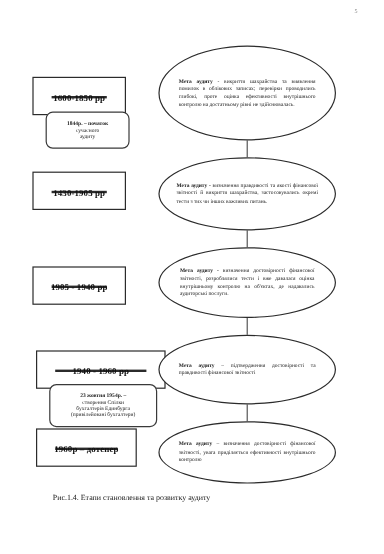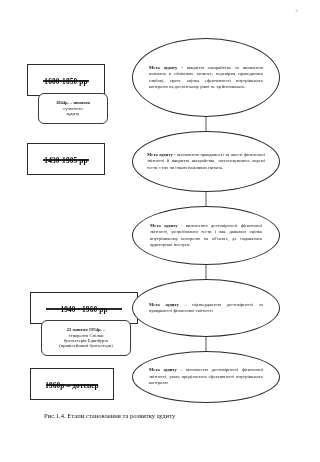--- a/index.html
+++ b/index.html
@@ -152,20 +152,23 @@
   <div class="period-box" style="left:27px; top:143px; width:78px; height:17px;">
     <div class="inner">1430-1905 рр</div>
   </div>
 
   <div class="ellipse" style="left:132px; top:131px; width:148px; height:61px;">
     <div class="etext" style="width:118px;">
       <b>Мета аудиту</b><span> - визначення правдивості та якості фінансової звітності й викриття шахрайства, застосовувались окремі тести з тих чи інших важливих питань.</span>
     </div>
   </div>
 
+  <div class="period-box" style="left:27px; top:222px; width:78px; height:17px;">
+    <div class="inner">1905 - 1940 рр</div>
+  </div>
 
   <div class="ellipse" style="left:132px; top:206px; width:148px; height:59px;">
     <div class="etext" style="width:112px;">
       <b>Мета аудиту</b><span> - визначення достовірності фінансової звітності, розроблялися тести і вже давалася оцінка внутрішньому контролю на об'єктах, де надавались аудиторські послуги.</span>
     </div>
   </div>
 
   <div class="period-box" style="left:30px; top:292px; width:108px; height:18px;">
     <div class="inner">1940 - 1960 рр</div>
   </div>
@@ -176,21 +179,21 @@
     <span class="l">бухгалтерів Единбурга</span>
     <span class="l">(привілейовані бухгалтери)</span>
   </div>
 
   <div class="ellipse" style="left:132px; top:279px; width:148px; height:58px;">
     <div class="etext" style="width:114px;">
       <b>Мета аудиту</b><span> – підтвердження достовірності та правдивості фінансової звітності</span>
     </div>
   </div>
 
-  <div class="period-box" style="left:30px; top:368px; width:84px; height:18px;">
+  <div class="period-box" style="left:30px; top:357px; width:84px; height:18px;">
     <div class="inner">1960р – дотепер</div>
   </div>
 
   <div class="ellipse" style="left:132px; top:351px; width:148px; height:52px;">
     <div class="etext" style="width:114px;">
       <b>Мета аудиту</b><span> – визначення достовірності фінансової звітності, увага приділяється ефективності внутрішнього контролю</span>
     </div>
   </div>
 
   <div class="caption" style="left:44px; top:412px;">Рис.1.4. Етапи становлення та розвитку аудиту</div>

